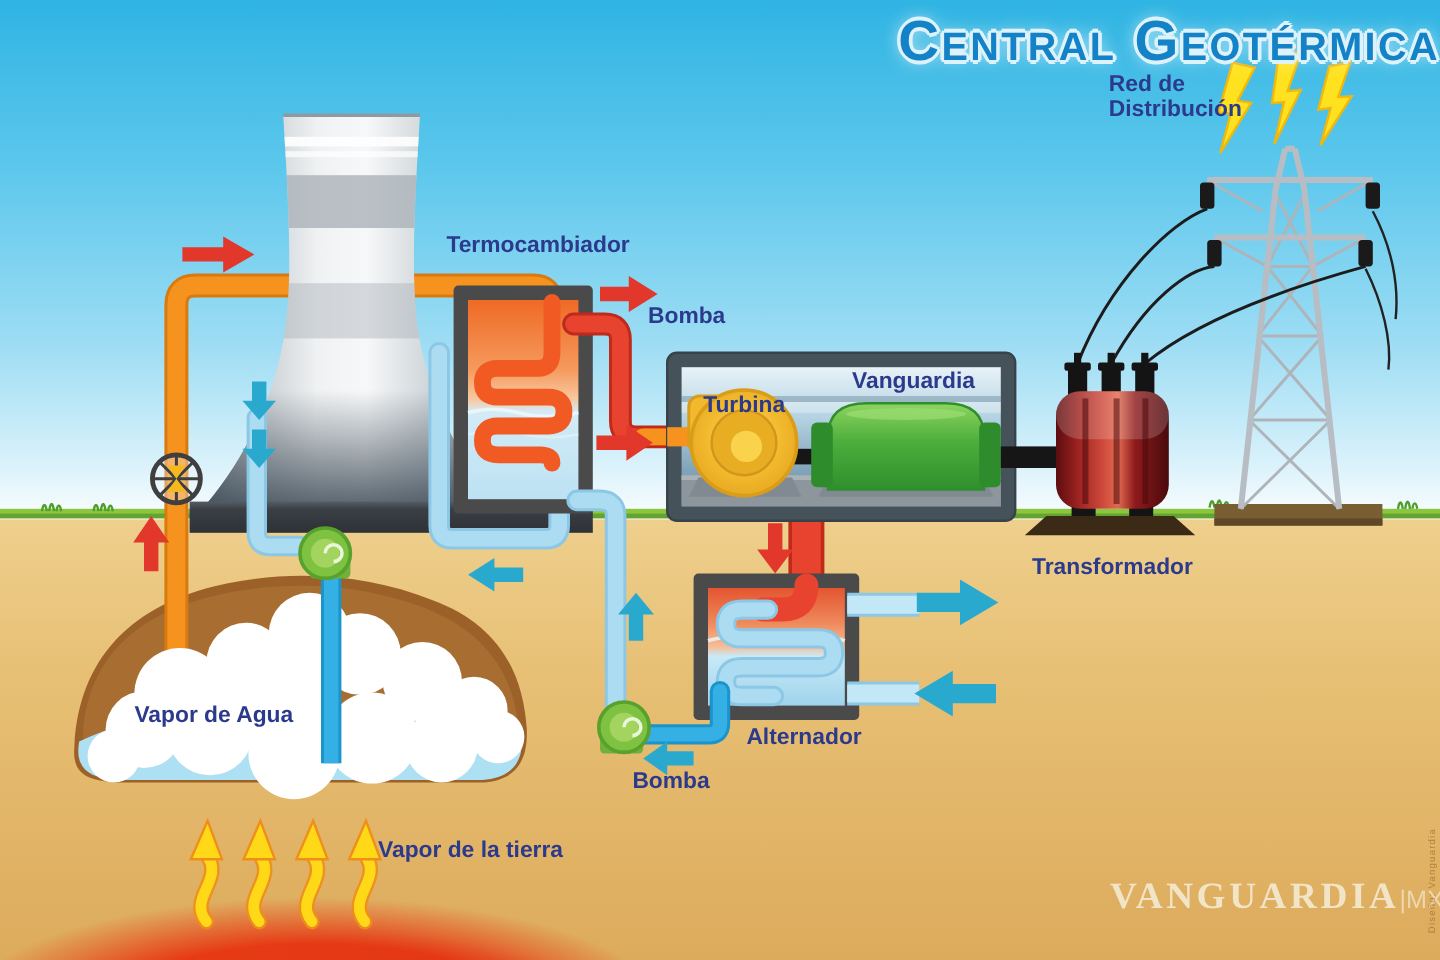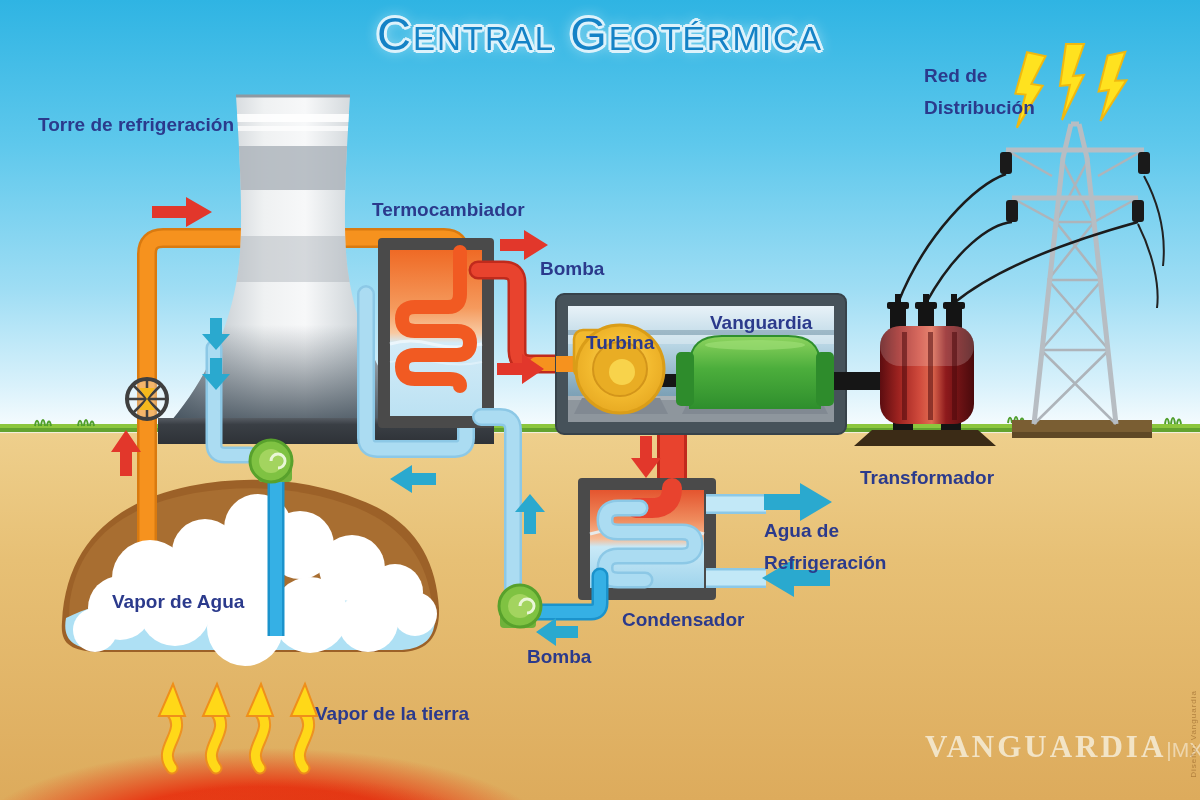--- a/index.html
+++ b/index.html
@@ -11,29 +11,29 @@
   svg{position:absolute;left:0;top:0;}
   .magma{
     position:absolute;left:-60px;top:640px;width:700px;height:210px;
     background:radial-gradient(ellipse 58% 62% at 46% 96%, #f04a1c 0%, #e73a15 42%, rgba(231,58,21,0) 72%);
   }
   .magma2{
     position:absolute;left:40px;top:730px;width:520px;height:120px;
     background:radial-gradient(ellipse 55% 80% at 50% 100%, #d92f10 0%, rgba(217,47,16,0) 75%);
   }
   .title{
-    position:absolute;left:0;right:0;top:6px;text-align:center;
-    font-size:47px;font-weight:400;font-variant:small-caps;letter-spacing:2px;
+    position:absolute;left:0;right:0;top:6px;text-align:right;
+    font-size:47px;font-weight:700;font-variant:small-caps;letter-spacing:2px;
     color:#1482c6;
     text-shadow:-3px 0 0 #ddf2fb,3px 0 0 #ddf2fb,0 -3px 0 #ddf2fb,0 3px 0 #ddf2fb,
       -2px -2px 0 #ddf2fb,2px -2px 0 #ddf2fb,-2px 2px 0 #ddf2fb,2px 2px 0 #ddf2fb,
       0 0 14px rgba(255,255,255,.9);
   }
   .lbl{
-    position:absolute;font-size:19px;font-weight:700;color:#2b3a8c;line-height:32px;
+    position:absolute;font-size:19px;font-weight:700;color:#2b3a8c;line-height:21px;
   }
   .wm{
     position:absolute;left:925px;top:729px;color:rgba(247,239,221,.82);
     font-family:"Liberation Serif",serif;font-size:31px;font-weight:700;letter-spacing:3px;
     white-space:nowrap;
   }
   .wm .sfx{
     font-family:"Liberation Sans",sans-serif;font-size:21px;font-weight:400;
     letter-spacing:0;color:rgba(247,239,221,.62);
   }
@@ -366,28 +366,26 @@
       <path d="M436,473 L412,473 L412,465 L390,479 L412,493 L412,485 L436,485 Z"></path>
       <path d="M524,534 L524,512 L515,512 L530,494 L545,512 L536,512 L536,534 Z"></path>
       <path d="M578,626 L556,626 L556,618 L536,632 L556,646 L556,638 L578,638 Z"></path>
       <path d="M764,494 L800,494 L800,483 L832,502 L800,521 L800,510 L764,510 Z"></path>
       <path d="M830,570 L794,570 L794,559 L762,578 L794,597 L794,586 L830,586 Z"></path>
     </g>
   </svg>
 
   <div class="title">Central Geotérmica</div>
 
-  <div class="lbl" style="left:38px;top:109px">Torre de refrigeración</div>
   <div class="lbl" style="left:372px;top:194px">Termocambiador</div>
   <div class="lbl" style="left:540px;top:253px">Bomba</div>
   <div class="lbl" style="left:586px;top:327px">Turbina</div>
   <div class="lbl" style="left:710px;top:307px">Vanguardia</div>
   <div class="lbl" style="left:924px;top:60px;width:118px">Red de Distribución</div>
   <div class="lbl" style="left:860px;top:462px">Transformador</div>
-  <div class="lbl" style="left:764px;top:515px;width:120px">Agua de Refrigeración</div>
-  <div class="lbl" style="left:622px;top:604px">Condensador</div>
+  <div class="lbl" style="left:622px;top:604px">Alternador</div>
   <div class="lbl" style="left:527px;top:641px">Bomba</div>
   <div class="lbl" style="left:112px;top:586px">Vapor de Agua</div>
   <div class="lbl" style="left:315px;top:698px">Vapor de la tierra</div>
 
   <div class="wm"><span>VANGUARDIA</span><span class="sfx">|MX</span></div>
   <div class="credit">Diseño: Vanguardia</div>
 </div>
 
 </body></html>

